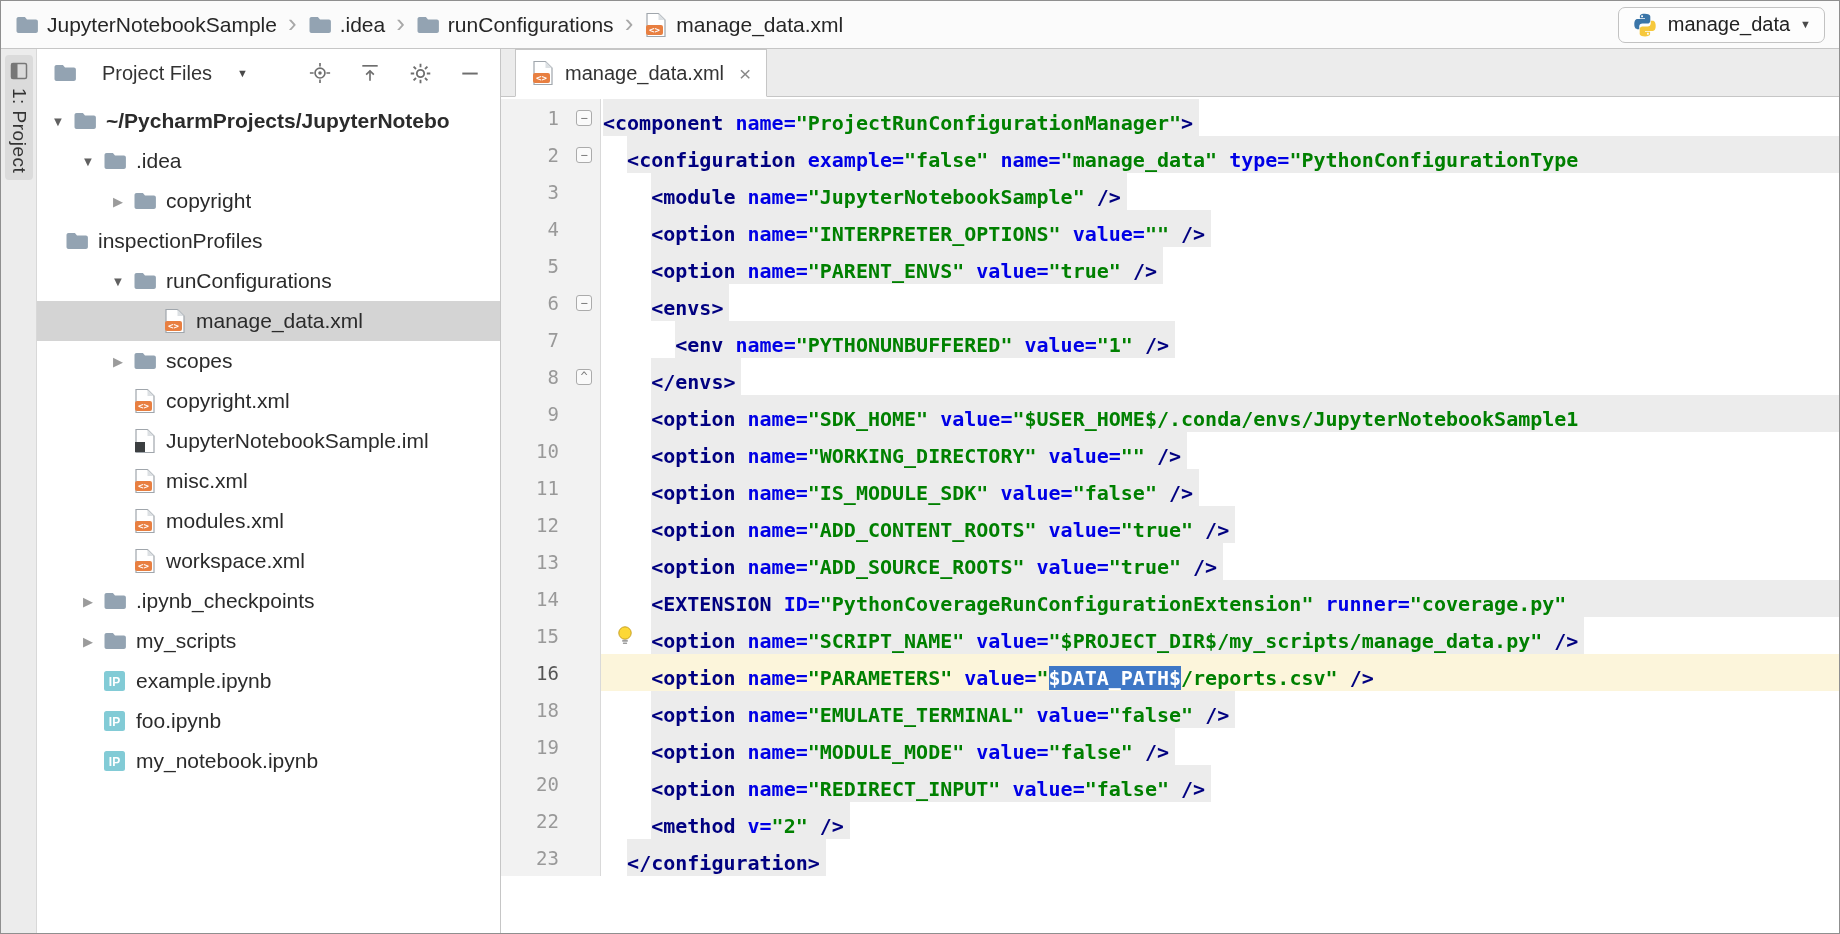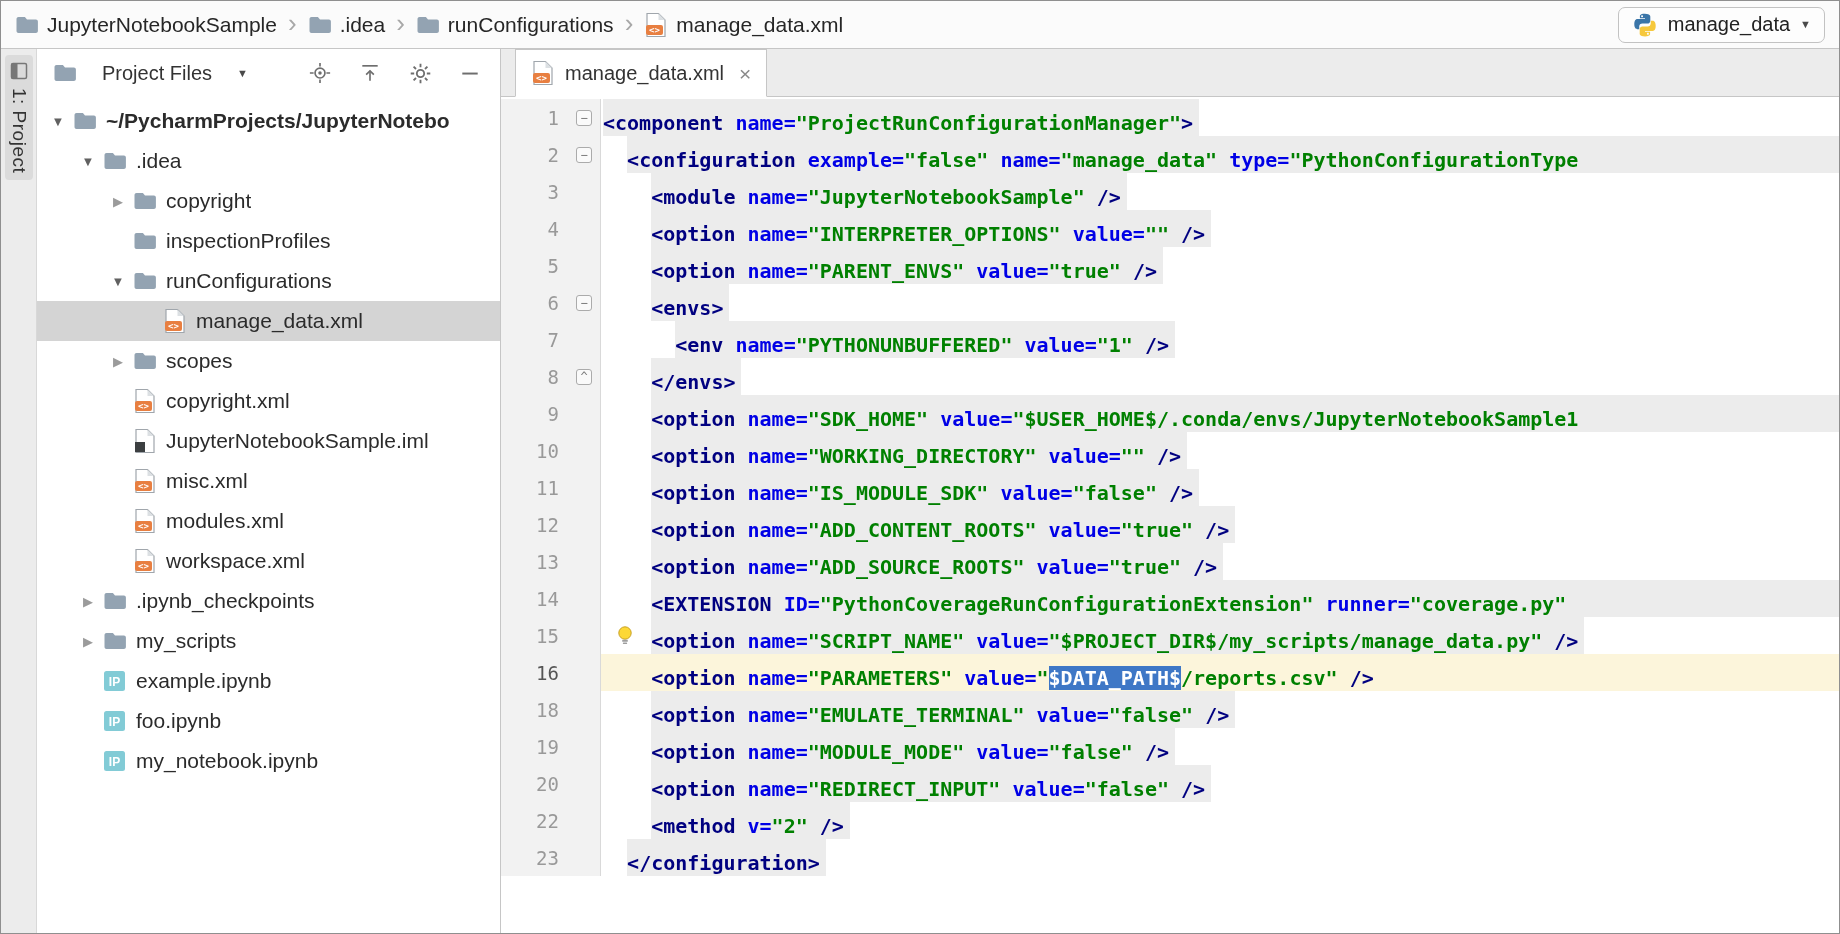--- a/index.html
+++ b/index.html
@@ -210,21 +210,21 @@
           </div>
           <div class="tree-row" style="padding-left: 68px;">
             <span class="tw closed">▶</span>
             <span class="tree-ic">
               <svg width="24" height="20" viewBox="0 0 24 20">
                 <path fill="#93A3B2" d="M1.5 4c0-1.1.9-2 2-2h6.4l2.1 2.6h8.9c1.1 0 2 .9 2 2V16c0 1.1-.9 2-2 2H3.5c-1.1 0-2-.9-2-2V4z"></path>
               </svg>
             </span>
             <span class="tree-label">copyright</span>
           </div>
-          <div class="tree-row" style="padding-left: 68px;">
+          <div class="tree-row" style="">
             <span class="tw"></span>
             <span class="tree-ic">
               <svg width="24" height="20" viewBox="0 0 24 20">
                 <path fill="#93A3B2" d="M1.5 4c0-1.1.9-2 2-2h6.4l2.1 2.6h8.9c1.1 0 2 .9 2 2V16c0 1.1-.9 2-2 2H3.5c-1.1 0-2-.9-2-2V4z"></path>
               </svg>
             </span>
             <span class="tree-label">inspectionProfiles</span>
           </div>
           <div class="tree-row" style="padding-left: 68px;">
             <span class="tw open">▼</span>

